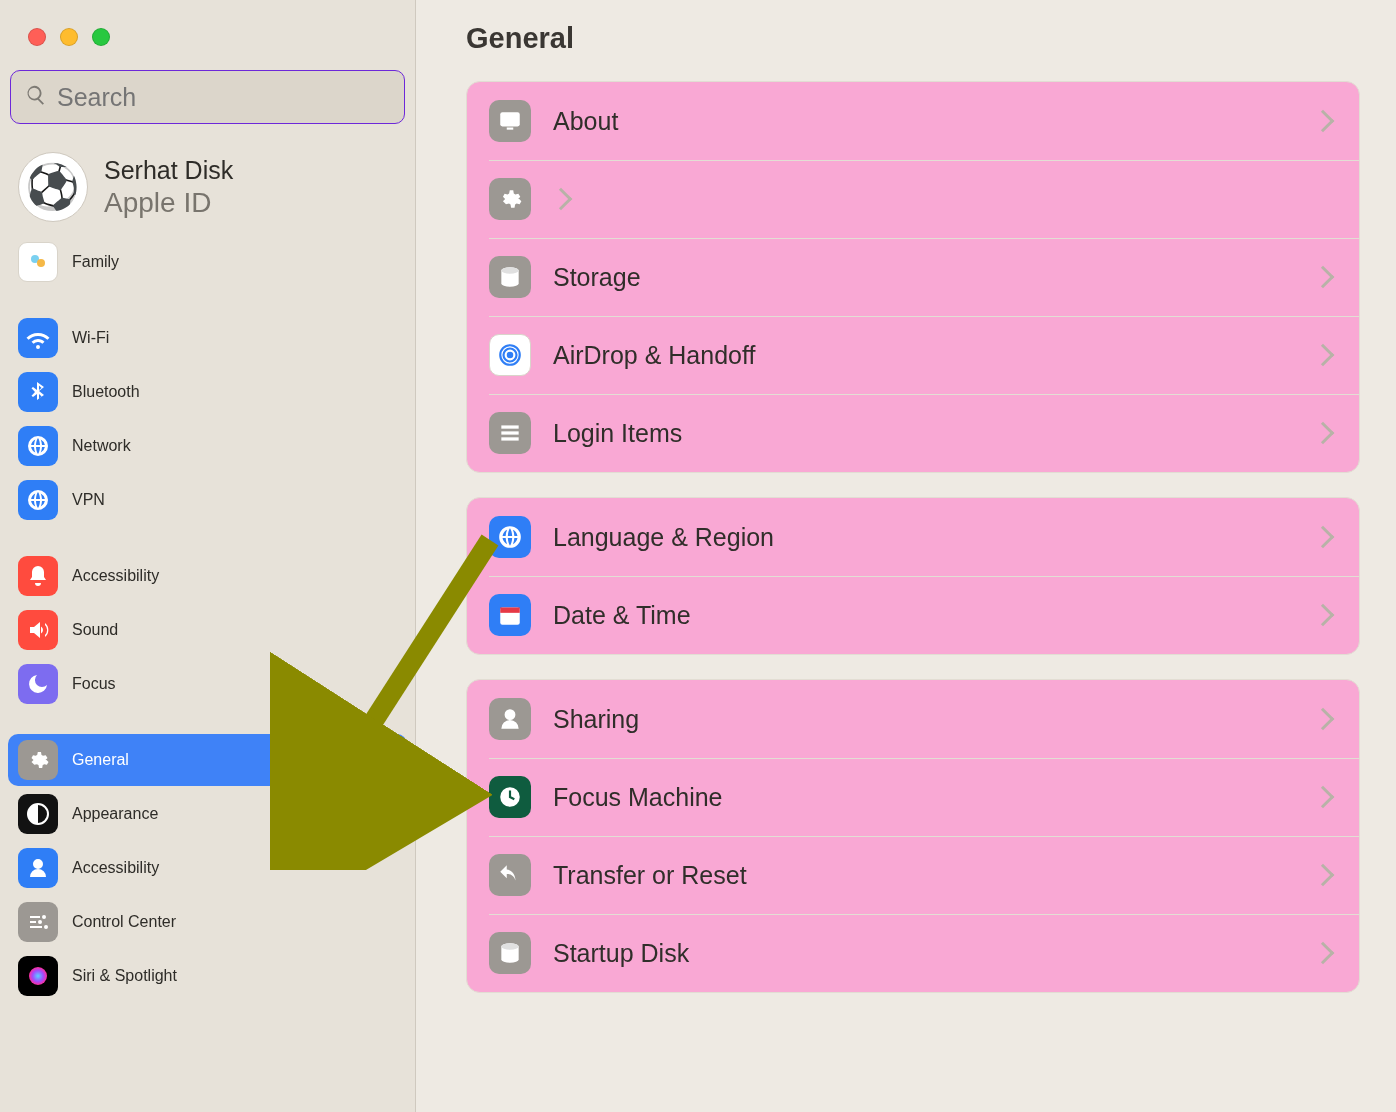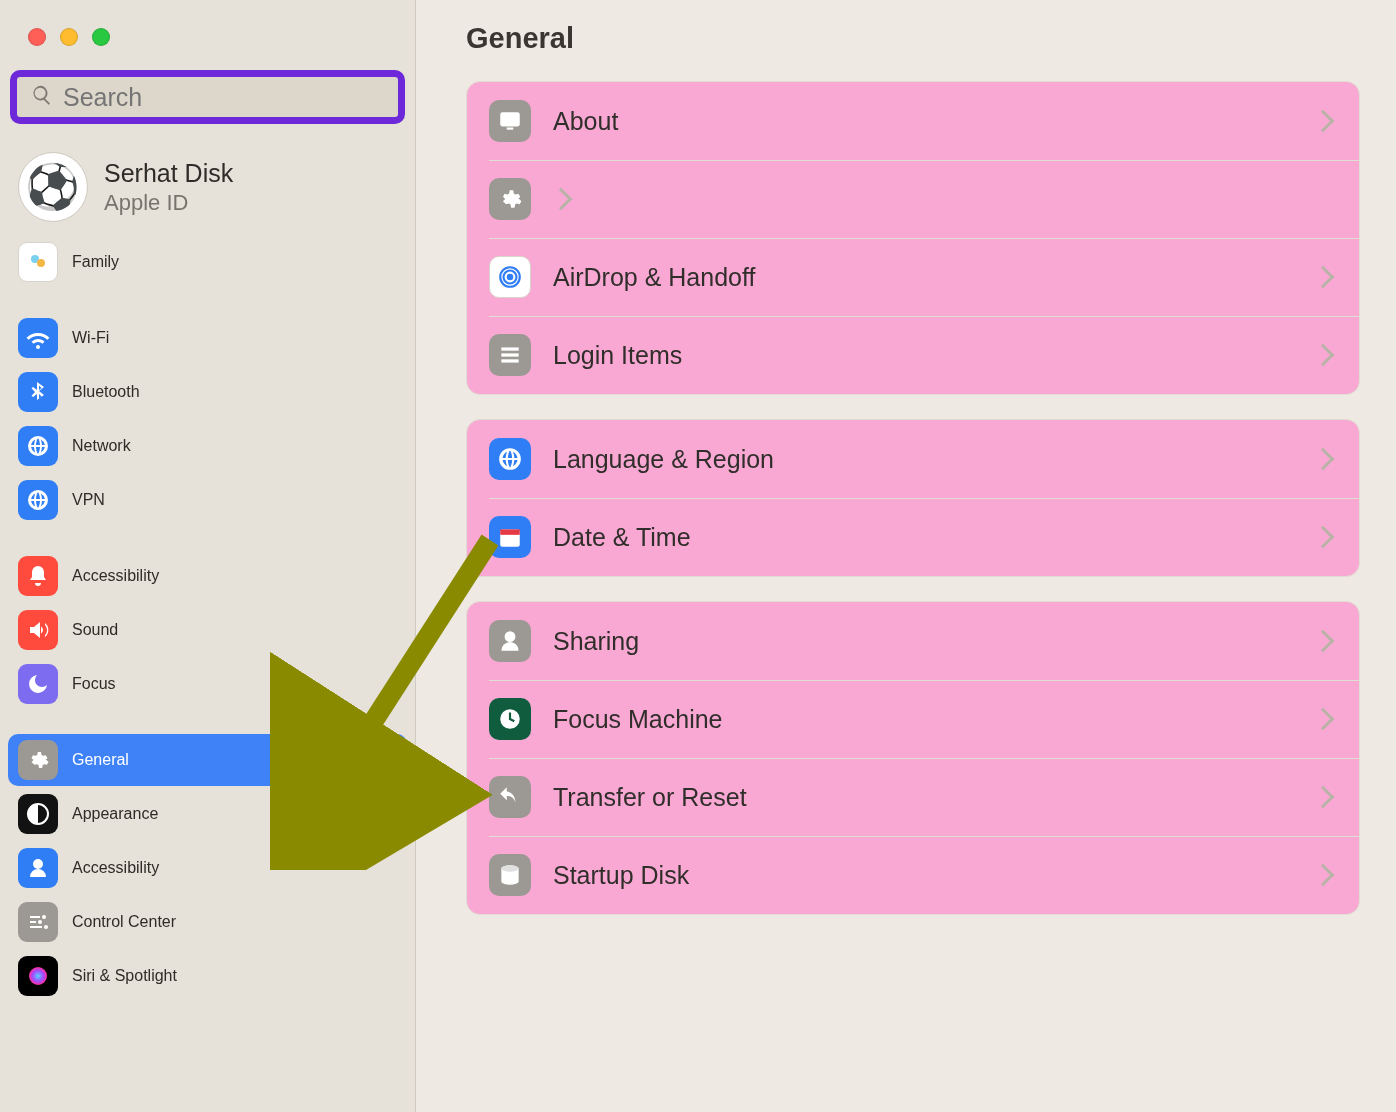--- a/index.html
+++ b/index.html
@@ -29,21 +29,21 @@
     width: 18px; height: 18px; border-radius: 50%;
     border: 1px solid rgba(0,0,0,.15);
   }
   .tl-close { background:#ff5f57; }
   .tl-min   { background:#febc2e; }
   .tl-max   { background:#28c840; }
 
   .search {
     margin: 0 4px 20px 4px;
     background:#dcd6cb;
-    border:7px solid #6d28d9;
+    border:1px solid #6d28d9;
     border-radius:10px;
     height:54px;
     display:flex;
     align-items:center;
     padding:0 14px;
     gap:10px;
   }
   .search input {
     flex:1; border:0; background:transparent; outline:none;
     font-size:25px; color:#6b6b6b;
@@ -57,21 +57,21 @@
     padding:8px 12px 12px 12px;
   }
   .avatar {
     width:70px; height:70px; border-radius:50%;
     background:#fff;
     border:1px solid #cfc9bf;
     display:flex; align-items:center; justify-content:center;
     font-size:44px;
   }
   .account .name { font-size:25px; font-weight:400; color:#2e2c28; }
-  .account .sub  { font-size:22px; color:#78746d; margin-top:2px; }
+  .account .sub  { font-size:28px; color:#78746d; margin-top:2px; }
 
   .side-list { padding: 0 2px; }
   .side-item {
     display:flex;
     align-items:center;
     gap:14px;
     padding: 6px 10px;
     border-radius:10px;
     margin:2px 0;
     cursor:pointer;
@@ -415,20 +415,37 @@
                   <stop offset="60%" stop-color="#a24bff"></stop>
                   <stop offset="100%" stop-color="#ff2d9b"></stop>
                 </radialGradient>
               </defs>
               <path d="M12 8a4 4 0 110 8 4 4 0 010-8zm8.5 4l2 2-1.6 2.8-2.8-.6a8 8 0 01-1.4.9l-.5 2.9h-3.2l-.5-2.9a8 8 0 01-1.4-.9l-2.8.6L5.5 14l2-2-2-2L7 7.2l2.8.6c.4-.4.9-.7 1.4-.9L11.8 4h3.2l.5 2.9c.5.2 1 .5 1.4.9l2.8-.6L21.5 10l-2 2z"></path>
             </svg>
           </div>
           <span class="chevron"></span>
         </div>
         <div class="row">
+          <div class="row-icon" style="background: rgb(156, 152, 147);">
+            <svg viewBox="0 0 24 24">
+              <defs>
+                <radialGradient id="sg">
+                  <stop offset="0%" stop-color="#5ad1ff"></stop>
+                  <stop offset="60%" stop-color="#a24bff"></stop>
+                  <stop offset="100%" stop-color="#ff2d9b"></stop>
+                </radialGradient>
+              </defs>
+              <path d="M4 6a8 3 0 0116 0v12a8 3 0 01-16 0V6z" fill="#fff"></path>
+              <ellipse cx="12" cy="6" rx="8" ry="3" fill="#e0e0e0"></ellipse>
+            </svg>
+          </div>
+          <span class="row-label">Storage</span>
+          <span class="chevron"></span>
+        </div>
+        <div class="row">
           <div class="row-icon" style="background: rgb(255, 255, 255); border: 1px solid rgb(217, 212, 202);">
             <svg viewBox="0 0 24 24">
               <defs>
                 <radialGradient id="sg">
                   <stop offset="0%" stop-color="#5ad1ff"></stop>
                   <stop offset="60%" stop-color="#a24bff"></stop>
                   <stop offset="100%" stop-color="#ff2d9b"></stop>
                 </radialGradient>
               </defs>
               <circle cx="12" cy="12" r="3" fill="#2f7ef6"></circle>

